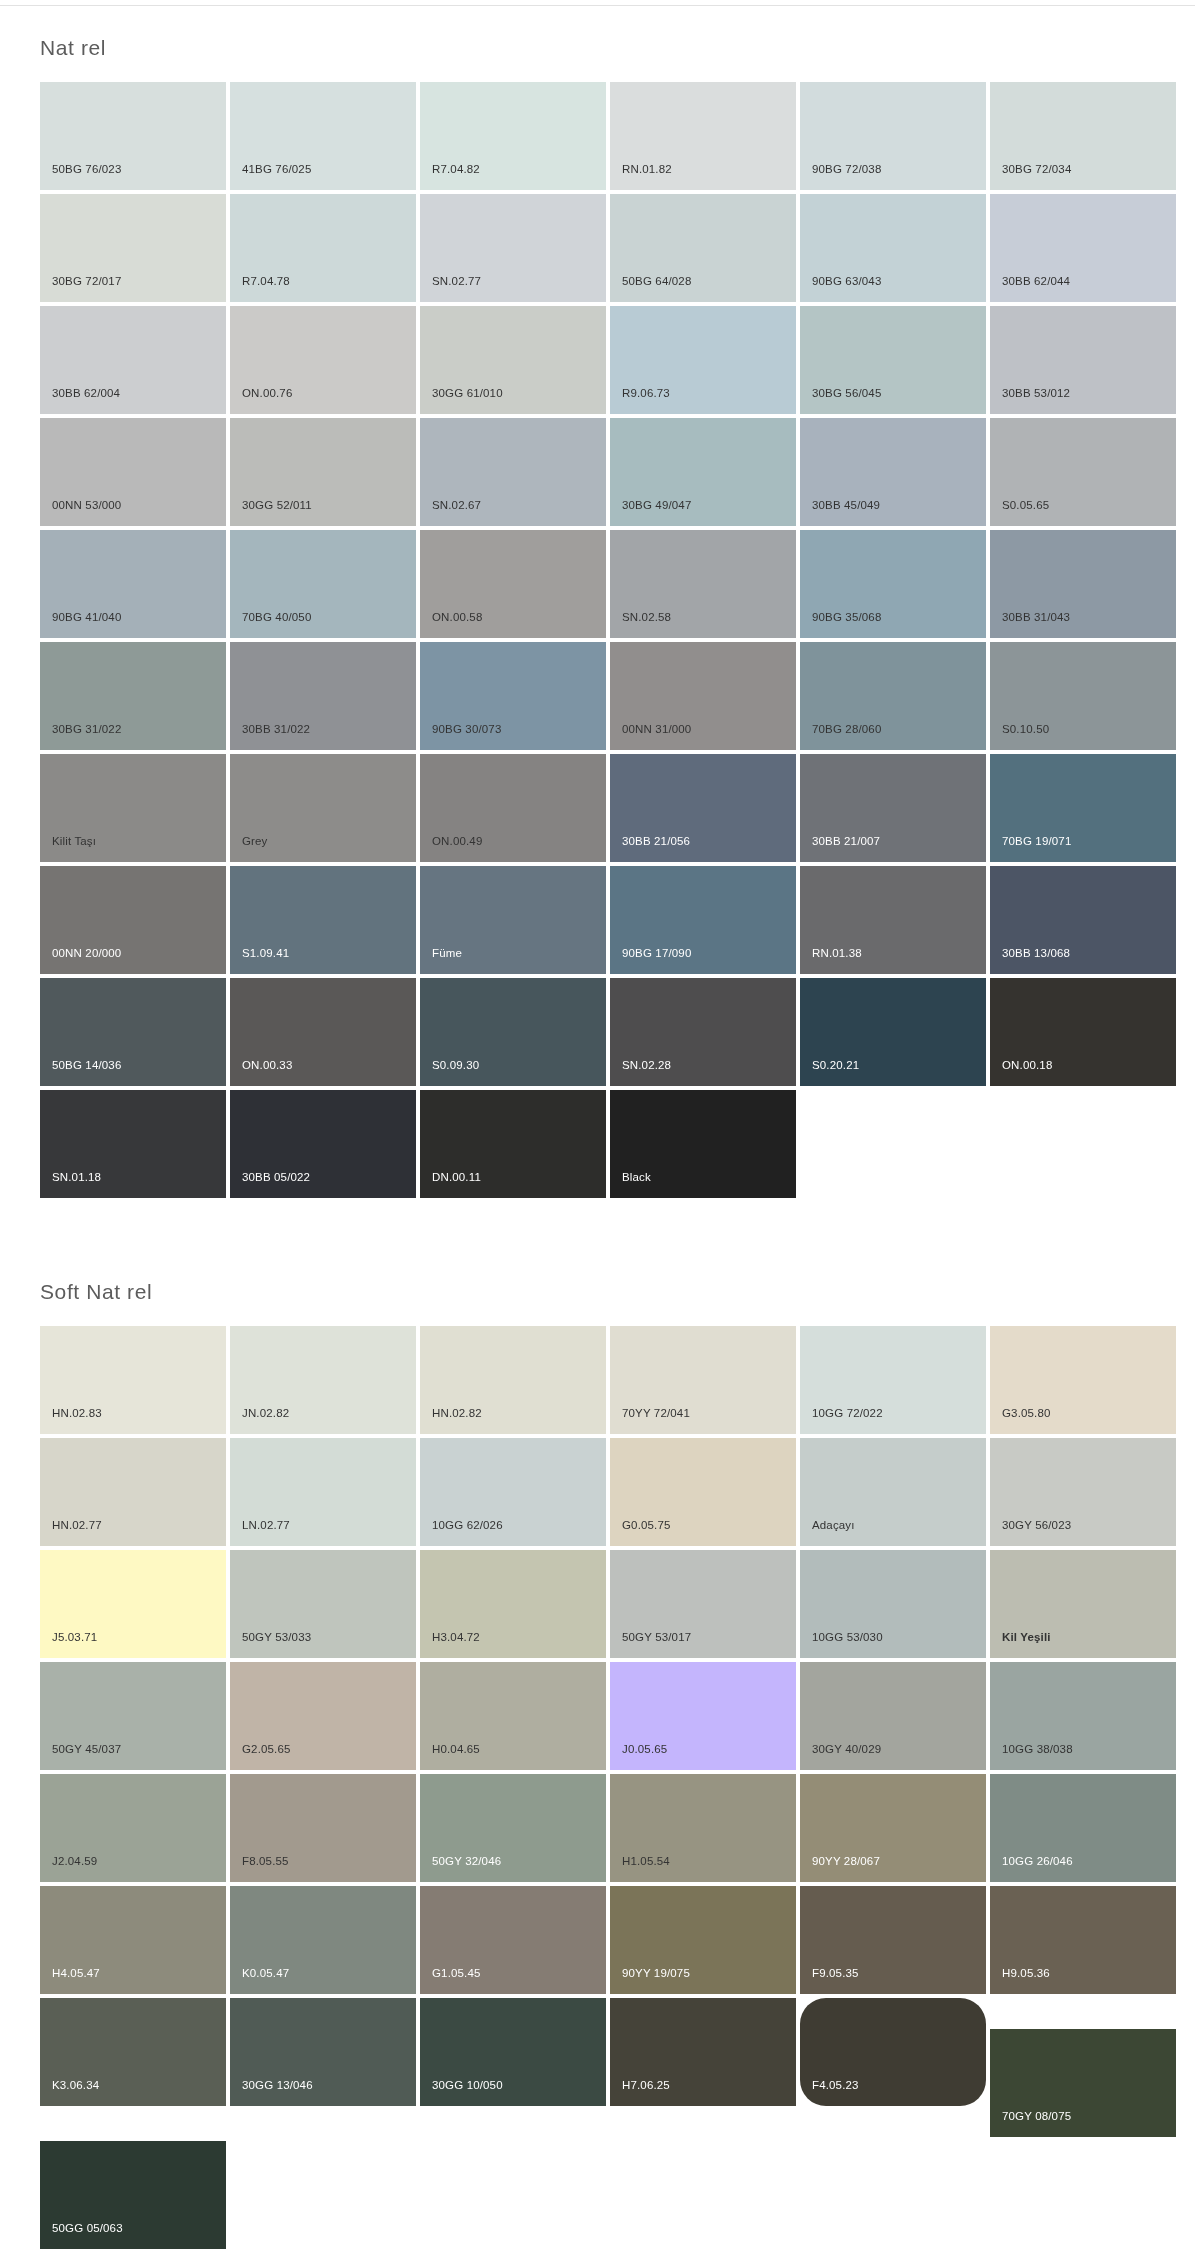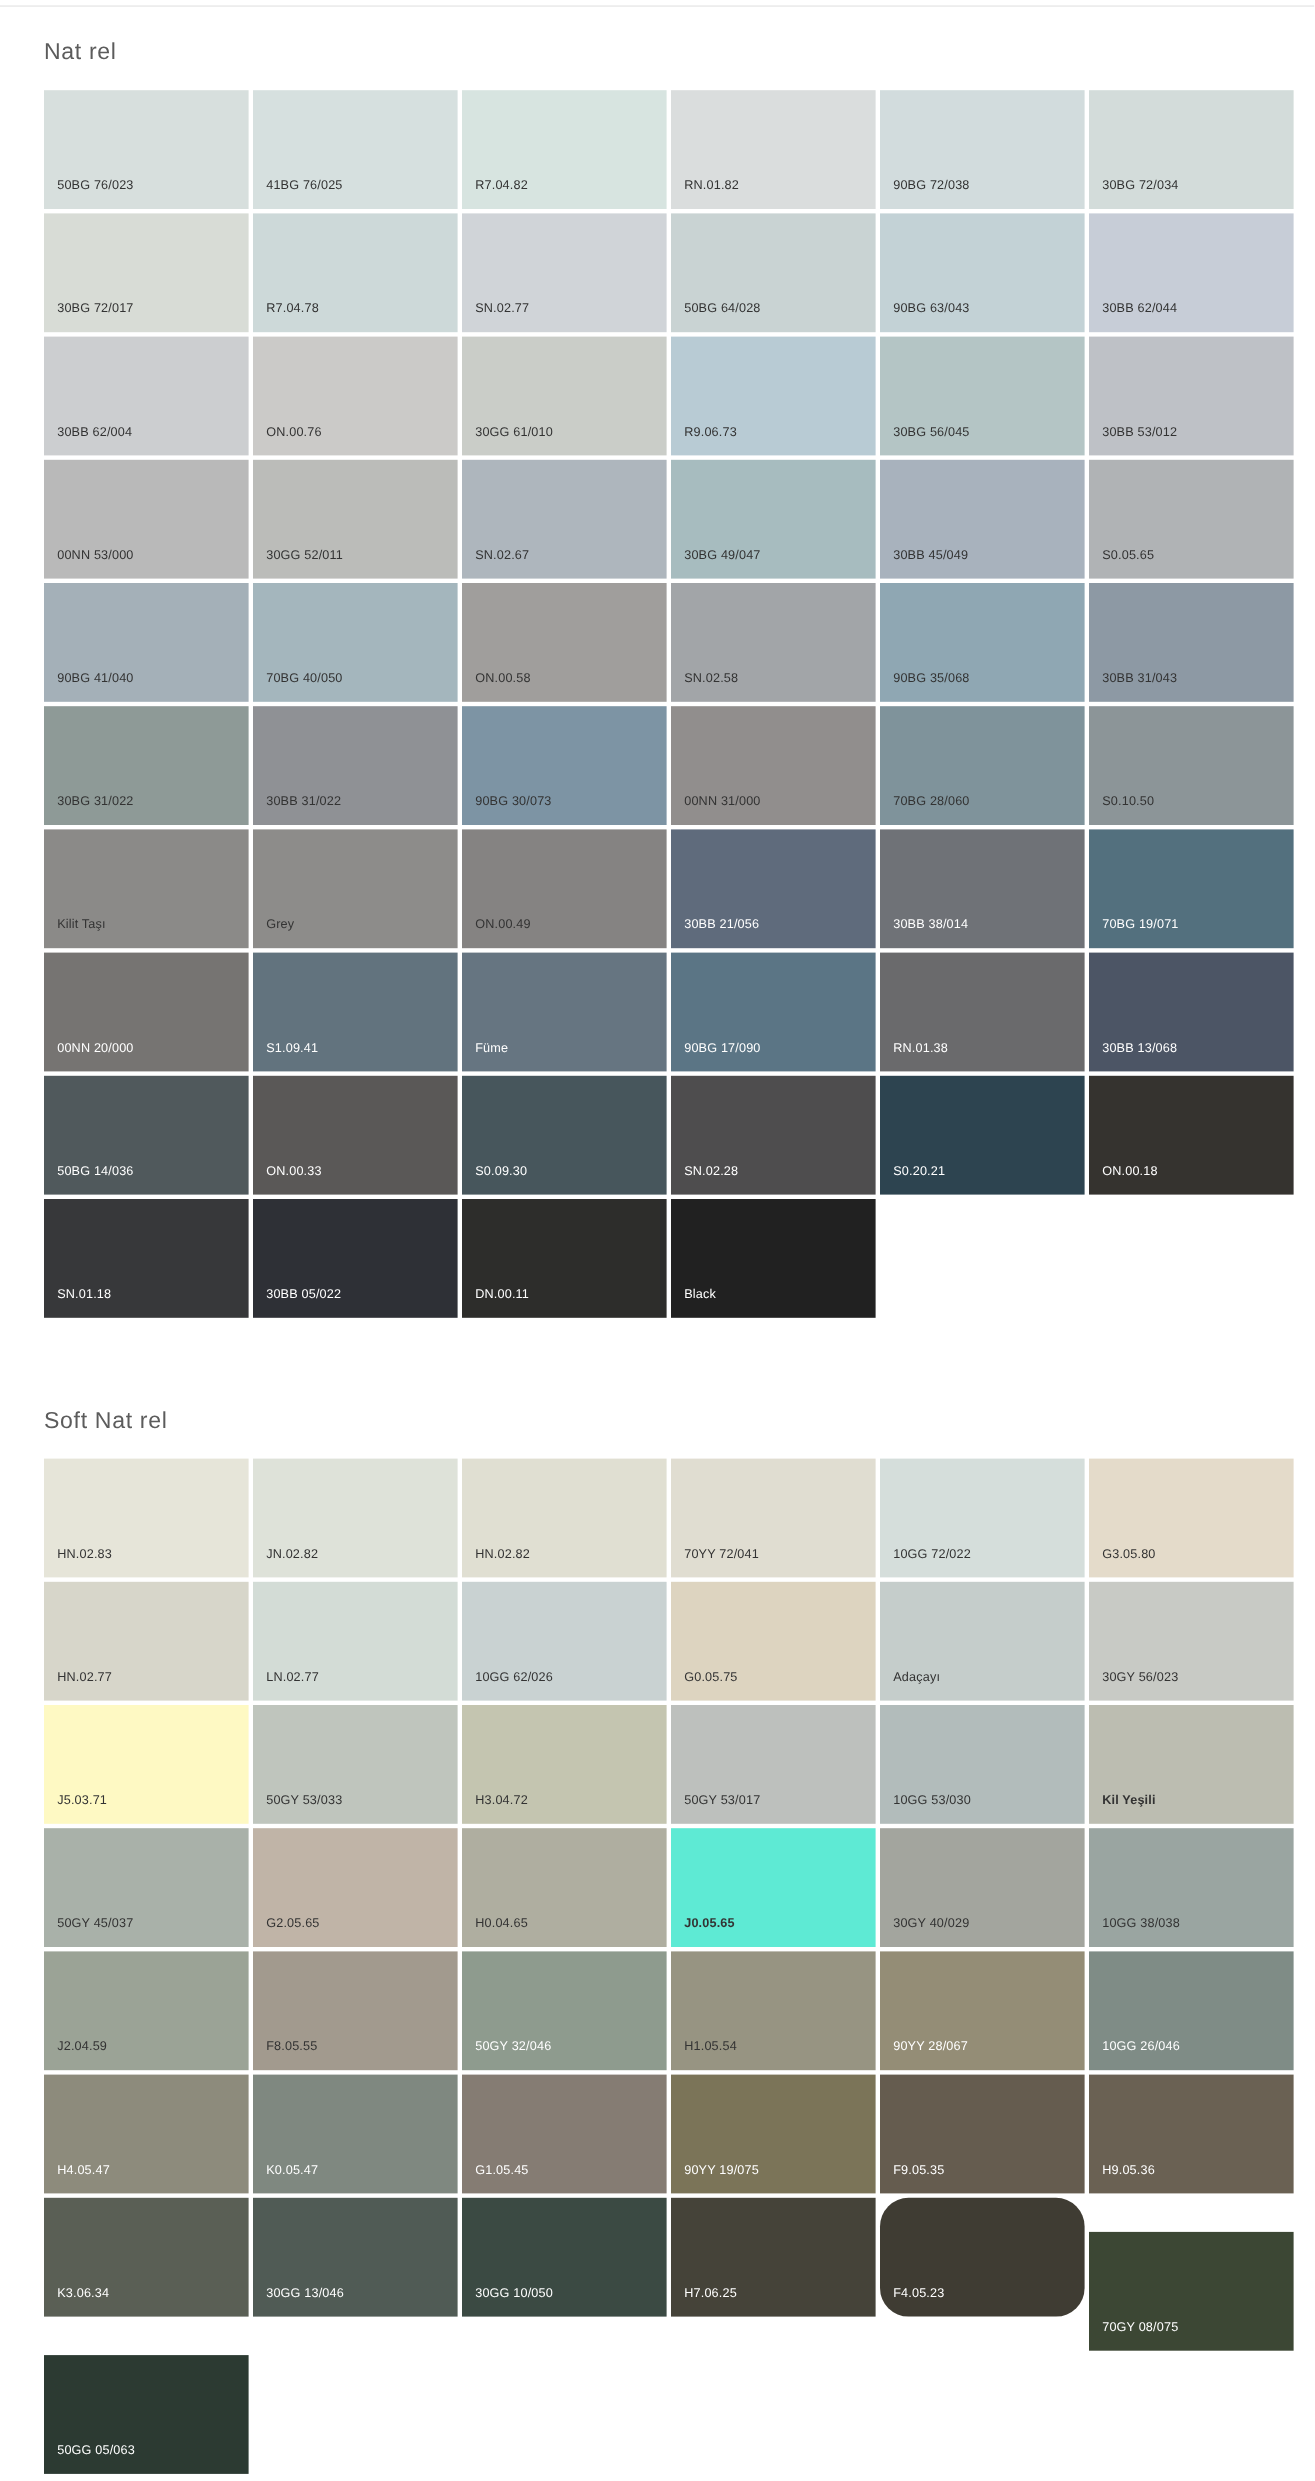--- a/index.html
+++ b/index.html
@@ -193,21 +193,21 @@
         <div class="swatch light" style="background: rgb(141, 140, 138);">
           <span class="swatch-label">Grey</span>
         </div>
         <div class="swatch light" style="background: rgb(133, 131, 130);">
           <span class="swatch-label">ON.00.49</span>
         </div>
         <div class="swatch dark" style="background: rgb(95, 107, 124);">
           <span class="swatch-label">30BB 21/056</span>
         </div>
         <div class="swatch dark" style="background: rgb(111, 114, 119);">
-          <span class="swatch-label">30BB 38/014</span>
+          <span class="swatch-label">30BB 21/007</span>
         </div>
         <div class="swatch dark" style="background: rgb(83, 112, 126);">
           <span class="swatch-label">70BG 19/071</span>
         </div>
         <div class="swatch dark" style="background: rgb(118, 116, 114);">
           <span class="swatch-label">00NN 20/000</span>
         </div>
         <div class="swatch dark" style="background: rgb(98, 115, 126);">
           <span class="swatch-label">S1.09.41</span>
         </div>
@@ -317,21 +317,21 @@
         </div>
         <div class="swatch light" style="background: rgb(169, 177, 169);">
           <span class="swatch-label">50GY 45/037</span>
         </div>
         <div class="swatch light" style="background: rgb(192, 180, 167);">
           <span class="swatch-label">G2.05.65</span>
         </div>
         <div class="swatch light" style="background: rgb(175, 174, 160);">
           <span class="swatch-label">H0.04.65</span>
         </div>
-        <div class="swatch light" style="background: #5eead4; font-weight: bold;">
+        <div class="swatch light" style="background: #c4b5fd;">
           <span class="swatch-label">J0.05.65</span>
         </div>
         <div class="swatch light" style="background: rgb(163, 165, 158);">
           <span class="swatch-label">30GY 40/029</span>
         </div>
         <div class="swatch light" style="background: rgb(154, 165, 161);">
           <span class="swatch-label">10GG 38/038</span>
         </div>
         <div class="swatch light" style="background: rgb(155, 163, 150);">
           <span class="swatch-label">J2.04.59</span>

